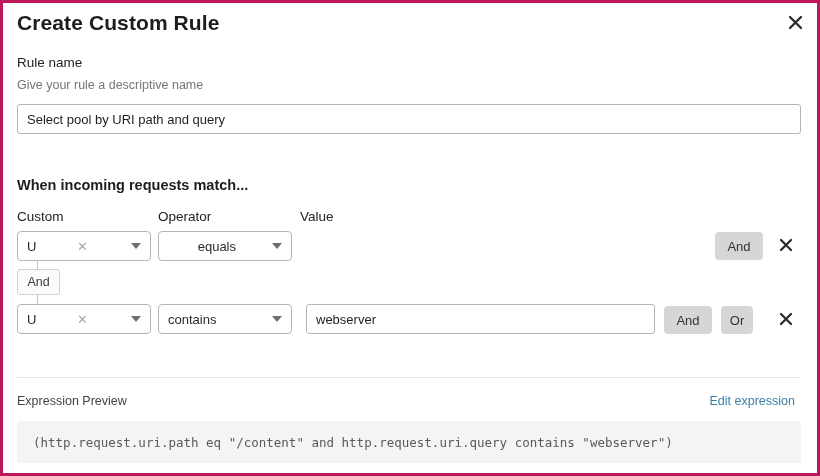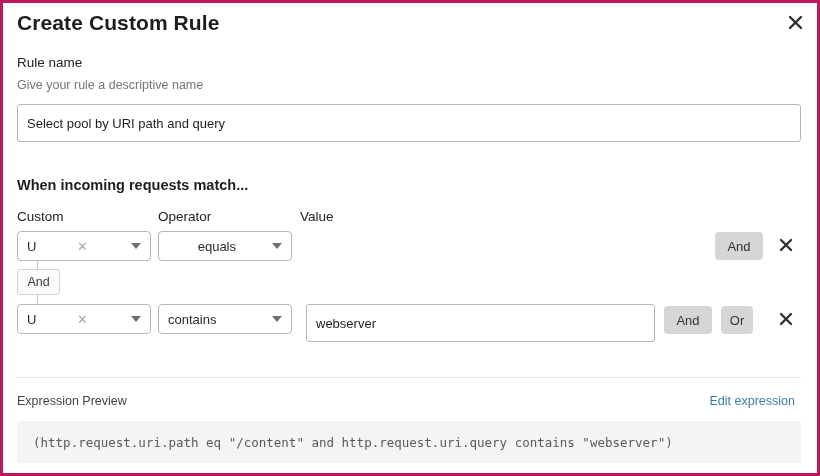--- a/index.html
+++ b/index.html
@@ -54,21 +54,21 @@
     color: #222222;
   }
   .field-sublabel {
     position: absolute;
     font-size: 12.5px;
     color: #767676;
   }
   .text-input {
     position: absolute;
     box-sizing: border-box;
-    height: 38px;
+    height: 30px;
     border: 1px solid #b6b6b6;
     border-radius: 3px;
     background: #ffffff;
     font-family: "Liberation Sans", sans-serif;
     font-size: 13px;
     color: #1f1f1f;
     padding: 0 9px;
     outline: none;
   }
   .text-input::placeholder { color: #9a9a9a; }

